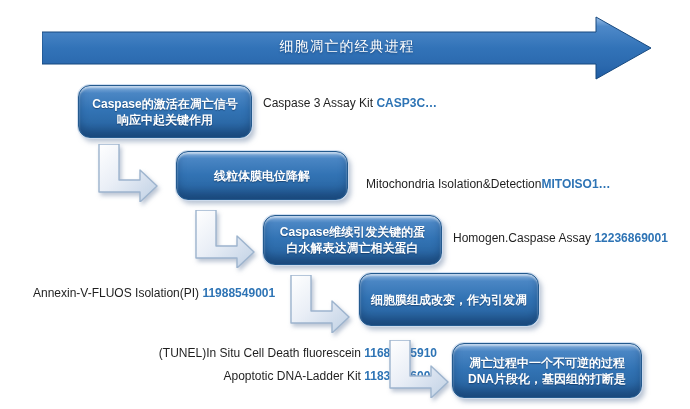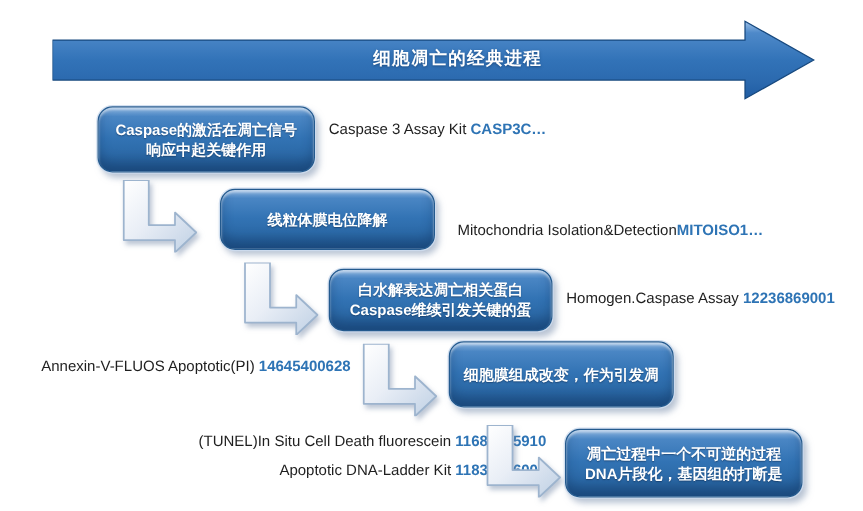--- a/index.html
+++ b/index.html
@@ -5,24 +5,23 @@
   html,body{margin:0;padding:0;background:#ffffff;}
   #stage{
     position:relative;width:690px;height:409px;background:#ffffff;overflow:hidden;
     font-family:"Liberation Sans","DejaVu Sans",sans-serif;color:#1f1f1f;
   }
   .abs{position:absolute;}
   
   .banner-label{
     left:42px;top:17px;width:610px;height:60px;
     display:flex;align-items:center;justify-content:center;
-    color:#ffffff;font-size:14px;font-weight:bold;letter-spacing:1px;
+    color:#ffffff;font-size:14px;font-weight:normal;letter-spacing:1px;
     text-shadow:0 1px 2px rgba(10,40,80,.55);
     pointer-events:none;
-    padding-left:19px;
   }
   
   .flow-box{
     border-radius:12px;
     background:linear-gradient(180deg,#8ab2de 0%,#4a86c4 14%,#3273b4 48%,#2c6aa8 72%,#235b95 100%);
     border:1px solid #245a8e;
     box-shadow:inset 0 2px 2px rgba(255,255,255,.5),
                inset 0 -7px 9px rgba(12,45,88,.40),
                0 0 0 1px rgba(205,220,238,.9),
                3px 4px 5px rgba(125,145,175,.55);
@@ -82,29 +81,29 @@
   </div>
   <div class="abs product-line" style="left:366px;top:177px">
     <span>Mitochondria Isolation&amp;Detection</span><span class="code">MITOISO1…</span>
   </div>
 
   <svg class="abs shadowed" style="left:193px;top:210px" width="62" height="58" viewBox="0 0 62 58">
     <path d="M3,0 H23 V36 H44 V26 L61,42 L44,58 V48 H3 Z" fill="url(#elbowGrad)" stroke="#9db4ce" stroke-width="1.4" stroke-linejoin="round"></path>
   </svg>
 
   <div class="abs flow-box" style="left:263px;top:215px;width:177px;height:48px">
+    <div class="bl">Caspase维续引发关键的蛋</div>
     <div class="bl">白水解表达凋亡相关蛋白</div>
-    <div class="bl">Caspase维续引发关键的蛋</div>
   </div>
   <div class="abs product-line" style="left:453px;top:231px">
     <span>Homogen.Caspase Assay </span><span class="code">12236869001</span>
   </div>
 
   <div class="abs product-line" style="left:33px;top:286px">
-    <span>Annexin-V-FLUOS Apoptotic(PI) </span><span class="code">14645400628</span>
+    <span>Annexin-V-FLUOS Isolation(PI) </span><span class="code">11988549001</span>
   </div>
 
   <svg class="abs shadowed" style="left:288px;top:275px" width="62" height="58" viewBox="0 0 62 58">
     <path d="M3,0 H23 V36 H44 V26 L61,42 L44,58 V48 H3 Z" fill="url(#elbowGrad)" stroke="#9db4ce" stroke-width="1.4" stroke-linejoin="round"></path>
   </svg>
 
   <div class="abs flow-box" style="left:359px;top:273px;width:178px;height:51px">
     <div class="bl">细胞膜组成改变，作为引发凋</div>
   </div>
 

